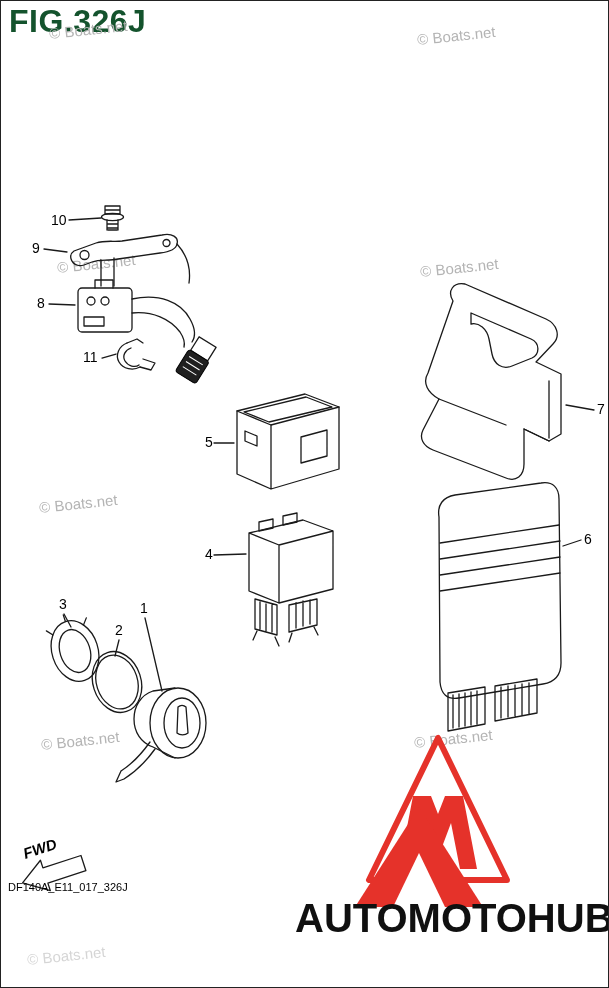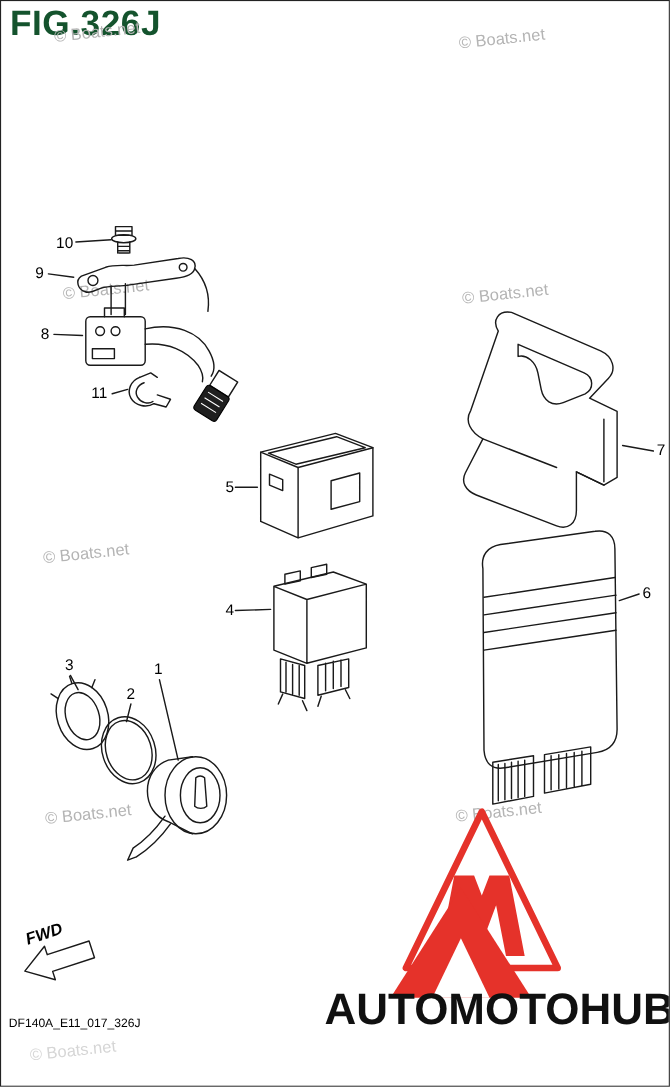--- a/index.html
+++ b/index.html
@@ -11,21 +11,21 @@
   .title{position:absolute;left:8px;top:2px;font-size:32px;font-weight:800;color:#14532d;letter-spacing:.5px;}
   .wm{position:absolute;color:#b4b4b4;font-size:15px;transform:rotate(-6deg);white-space:nowrap;}
   .wm1{left:48px;top:20px}.wm2{left:416px;top:26px}.wm3{left:56px;top:254px}
   .wm4{left:419px;top:258px}.wm5{left:38px;top:494px}.wm6{left:40px;top:731px}
   .wm7{left:413px;top:729px}.wm8{left:26px;top:946px;opacity:.55}
   .art{position:absolute;left:0;top:0;width:609px;height:988px;}
   .s{fill:none;stroke:#1a1a1a;stroke-width:1.3;stroke-linecap:round;stroke-linejoin:round;}
   .callout{font-family:"Liberation Sans",sans-serif;font-size:14px;fill:#000;}
   .fwd{font-family:"Liberation Sans",sans-serif;font-style:italic;font-weight:bold;font-size:15px;fill:#000;}
   .brand{position:absolute;left:294px;top:895px;font-size:40px;font-weight:700;color:#101010;white-space:nowrap;}
-  .code{position:absolute;left:7px;top:880px;font-size:11px;color:#000;margin-top:44px;}
+  .code{position:absolute;left:7px;top:880px;font-size:11px;color:#000;}
   .caption{position:absolute;left:7px;top:944px;font-size:11px;color:#000;margin-top:45px;}
 </style>
 </head>
 <body>
 
 <div class="page">
 
   <div class="title">FIG.326J</div>
 
   <span class="wm wm1">© Boats.net</span>

